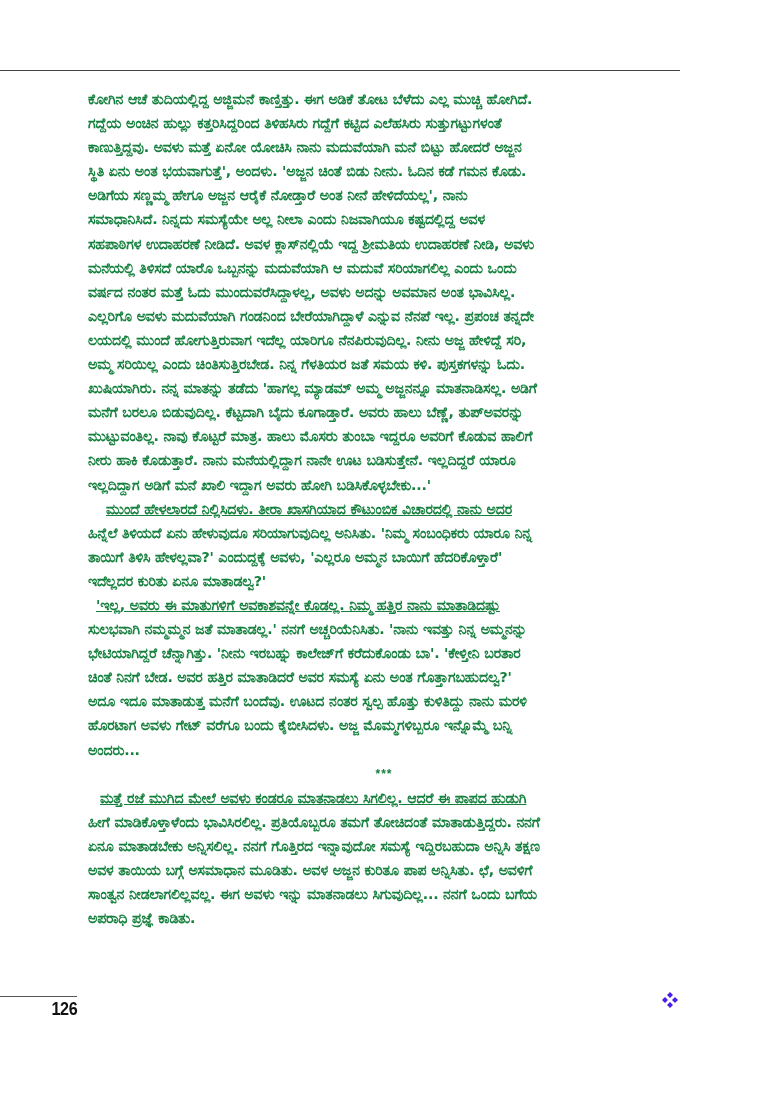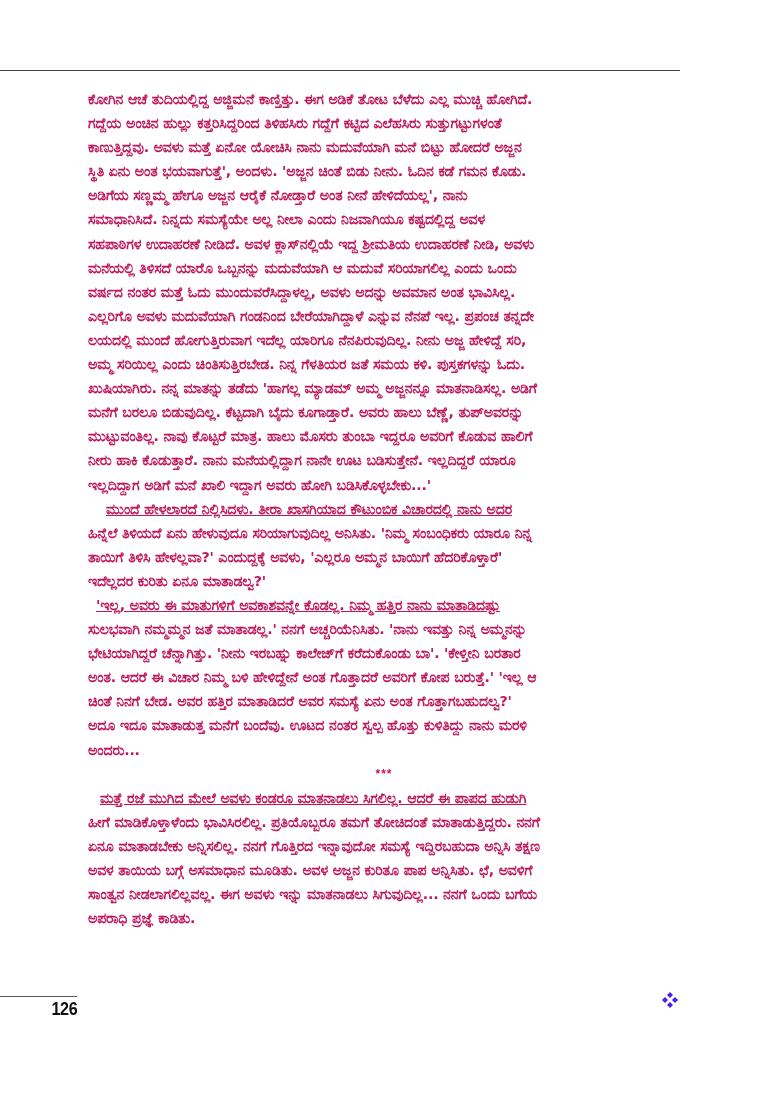--- a/index.html
+++ b/index.html
@@ -25,21 +25,21 @@
   }
   .text-block {
     position: absolute;
     left: 88px;
     top: 87px;
     width: 582px;
     font-size: 14.2px;
     line-height: 24.1px;
     font-weight: bold;
     letter-spacing: -0.2px;
-    color: #be185d;
+    color: #15803d;
   }
   .line {
     display: block;
     white-space: nowrap;
     overflow: visible;
   }
   .line.indent {
     padding-left: 18px;
     text-decoration: underline;
   }
@@ -113,23 +113,23 @@
     <span class="line indent">ಮುಂದೆ ಹೇಳಲಾರದೆ ನಿಲ್ಲಿಸಿದಳು. ತೀರಾ ಖಾಸಗಿಯಾದ  ಕೌಟುಂಬಿಕ ವಿಚಾರದಲ್ಲಿ ನಾನು ಅದರ</span>
     <span class="line">ಹಿನ್ನೆಲೆ ತಿಳಿಯದೆ ಏನು ಹೇಳುವುದೂ ಸರಿಯಾಗುವುದಿಲ್ಲ ಅನಿಸಿತು. 'ನಿಮ್ಮ ಸಂಬಂಧಿಕರು ಯಾರೂ ನಿನ್ನ</span>
     <span class="line">ತಾಯಿಗೆ ತಿಳಿಸಿ ಹೇಳಲ್ಲವಾ?' ಎಂದುದ್ದಕ್ಕೆ ಅವಳು, 'ಎಲ್ಲರೂ ಅಮ್ಮನ ಬಾಯಿಗೆ ಹೆದರಿಕೊಳ್ತಾರೆ'</span>
     <span class="line">ಇದೆಲ್ಲದರ ಕುರಿತು ಏನೂ ಮಾತಾಡಲ್ವ?'</span>
   </div>
 
   <div>
     <span class="line indent" style="padding-left:8px">'ಇಲ್ಲ, ಅವರು ಈ ಮಾತುಗಳಿಗೆ ಅವಕಾಶವನ್ನೇ ಕೊಡಲ್ಲ. ನಿಮ್ಮ ಹತ್ತಿರ ನಾನು ಮಾತಾಡಿದಷ್ಟು</span>
     <span class="line">ಸುಲಭವಾಗಿ ನಮ್ಮಮ್ಮನ ಜತೆ ಮಾತಾಡಲ್ಲ.' ನನಗೆ ಅಚ್ಚರಿಯೆನಿಸಿತು. 'ನಾನು ಇವತ್ತು ನಿನ್ನ ಅಮ್ಮನನ್ನು</span>
     <span class="line">ಭೇಟಿಯಾಗಿದ್ದರೆ ಚೆನ್ನಾಗಿತ್ತು. 'ನೀನು ಇರಬಹ್ನು ಕಾಲೇಜ್‌ಗೆ ಕರೆದುಕೊಂಡು ಬಾ'. 'ಕೇಳ್ತೀನಿ ಬರತಾರ</span>
-    <span class="line">ಅಂತ. ಆದರೆ ಈ ವಿಚಾರ ನಿಮ್ಮ ಬಳಿ ಹೇಳಿದ್ದೇನೆ ಅಂತ ಗೊತ್ತಾದರೆ ಅವರಿಗೆ ಕೋಪ ಬರುತ್ತೆ.' 'ಇಲ್ಲ ಆ</span>
     <span class="line">ಚಿಂತೆ ನಿನಗೆ ಬೇಡ. ಅವರ ಹತ್ತಿರ ಮಾತಾಡಿದರೆ ಅವರ ಸಮಸ್ಯೆ ಏನು ಅಂತ ಗೊತ್ತಾಗಬಹುದಲ್ವ?'</span>
     <span class="line">ಅದೂ ಇದೂ ಮಾತಾಡುತ್ತ ಮನೆಗೆ ಬಂದೆವು. ಊಟದ ನಂತರ ಸ್ವಲ್ಪ ಹೊತ್ತು ಕುಳಿತಿದ್ದು ನಾನು ಮರಳಿ</span>
+    <span class="line">ಹೊರಟಾಗ ಅವಳು ಗೇಟ್ ವರೆಗೂ ಬಂದು ಕೈಬೀಸಿದಳು. ಅಜ್ಜ ಮೊಮ್ಮಗಳಿಬ್ಬರೂ ಇನ್ನೊಮ್ಮೆ ಬನ್ನಿ</span>
     <span class="line">ಅಂದರು...</span>
   </div>
 
   <span class="separator">***</span>
 
   <div>
     <span class="line indent" style="padding-left:12px">ಮತ್ತೆ ರಜೆ ಮುಗಿದ ಮೇಲೆ ಅವಳು ಕಂಡರೂ ಮಾತನಾಡಲು ಸಿಗಲಿಲ್ಲ. ಆದರೆ ಈ ಪಾಪದ ಹುಡುಗಿ</span>
     <span class="line">ಹೀಗೆ ಮಾಡಿಕೊಳ್ತಾಳೆಂದು ಭಾವಿಸಿರಲಿಲ್ಲ. ಪ್ರತಿಯೊಬ್ಬರೂ ತಮಗೆ ತೋಚಿದಂತೆ ಮಾತಾಡುತ್ತಿದ್ದರು. ನನಗೆ</span>
     <span class="line">ಏನೂ ಮಾತಾಡಬೇಕು ಅನ್ನಿಸಲಿಲ್ಲ. ನನಗೆ ಗೊತ್ತಿರದ ಇನ್ನಾವುದೋ ಸಮಸ್ಯೆ ಇದ್ದಿರಬಹುದಾ ಅನ್ನಿಸಿ ತಕ್ಷಣ</span>
     <span class="line">ಅವಳ ತಾಯಿಯ ಬಗ್ಗೆ ಅಸಮಾಧಾನ ಮೂಡಿತು. ಅವಳ ಅಜ್ಜನ ಕುರಿತೂ ಪಾಪ ಅನ್ನಿಸಿತು. ಛೆ, ಅವಳಿಗೆ</span>

